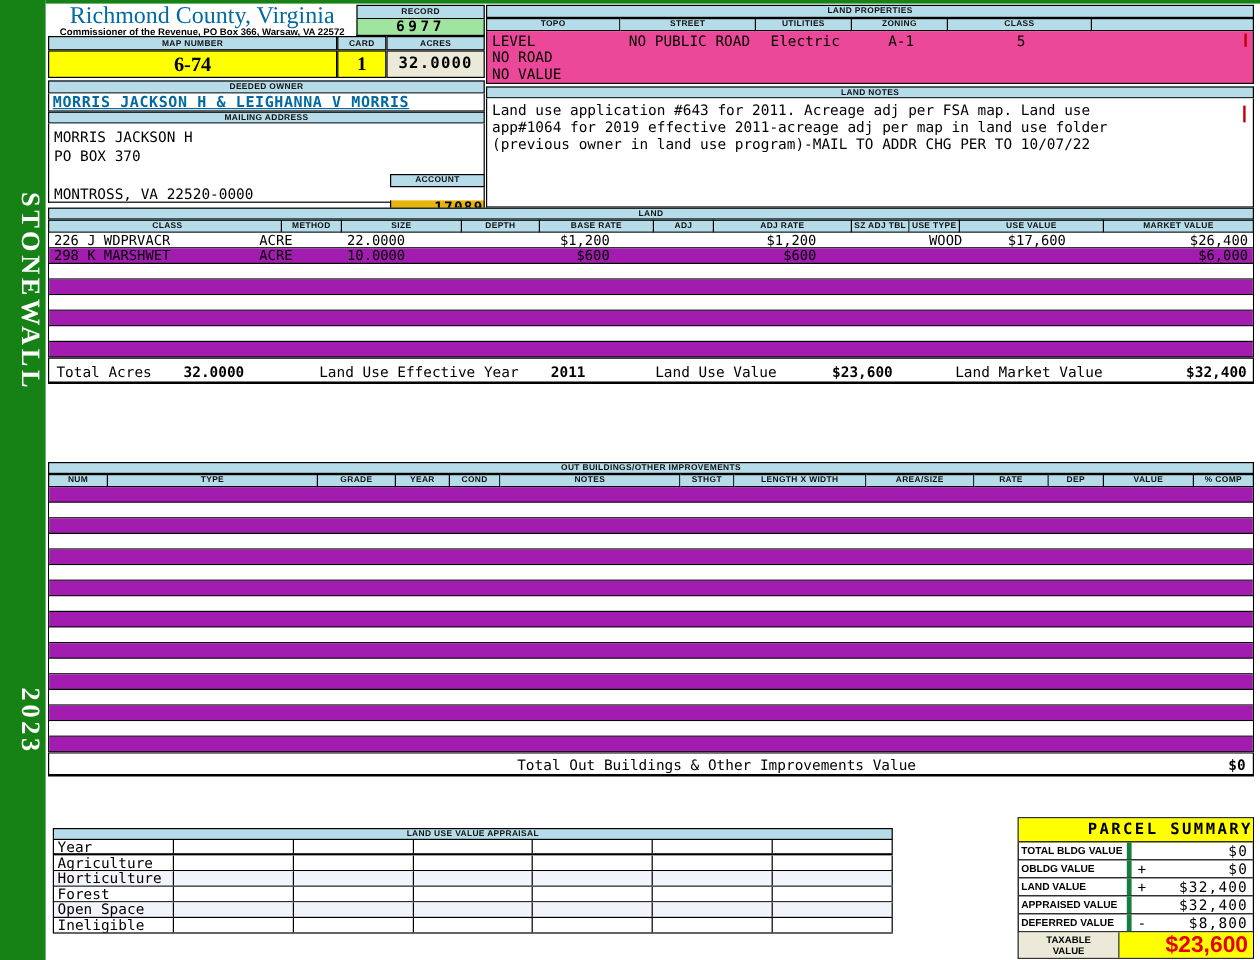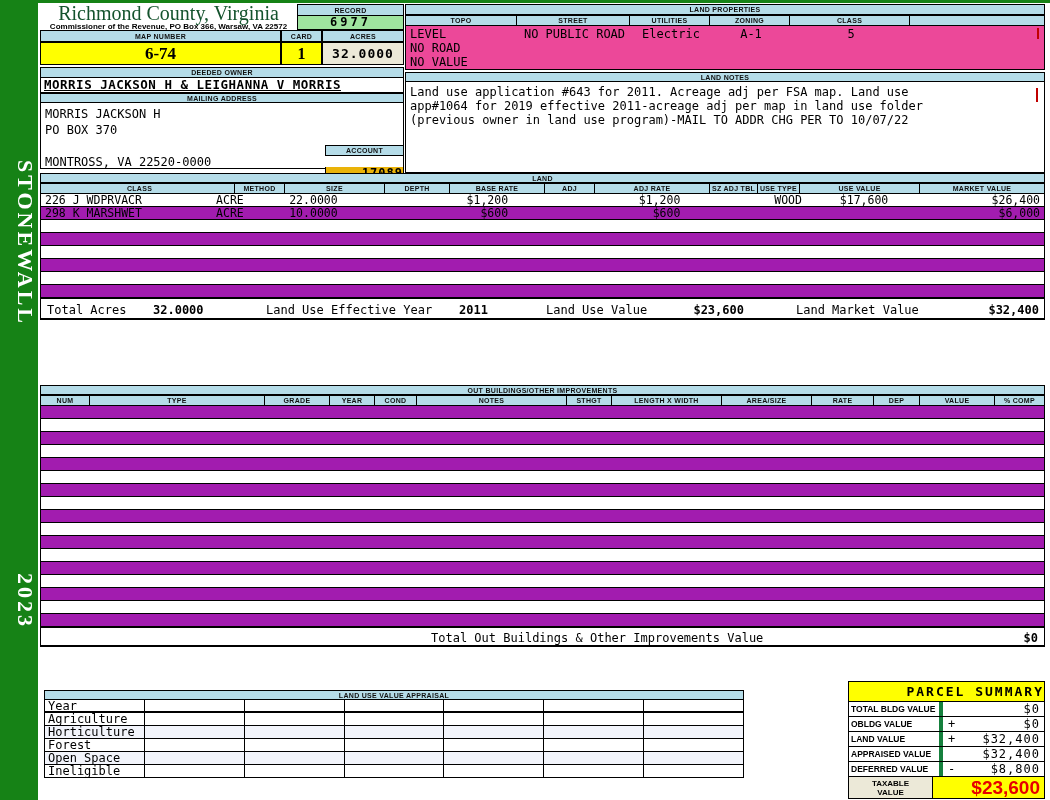--- a/index.html
+++ b/index.html
@@ -20,21 +20,21 @@
 
   
   .bar { background:#b5dce8; border:1px solid #000;
          font:bold 7px "Liberation Sans","DejaVu Sans",sans-serif;
          letter-spacing:.3px; text-align:center; color:#111; }
   .box { background:#fff; border:1px solid #000; }
   .mono12 { font:12px "DejaVu Sans Mono","Liberation Mono",monospace; }
 
   
   .title-block { left:40px; top:3px; width:257px; height:27px; text-align:center; }
-  .county-title { font:20px/20px "Liberation Serif","DejaVu Serif",serif; color:#14532d; }
+  .county-title { font:20px/20px "Liberation Serif","DejaVu Serif",serif; color:#0369a1; }
   .county-sub { font:bold 8px/8px "Liberation Sans","DejaVu Sans",sans-serif; color:#000; }
 
   
   .record-label { left:297px; top:4px; width:107px; height:12px; line-height:11px; }
   .record-value { left:297px; top:16px; width:107px; height:14px; background:#9fe49f;
                   border:1px solid #000; border-top:none; text-align:center;
                   font:bold 12px/13px "DejaVu Sans Mono","Liberation Mono",monospace; letter-spacing:3px; }
 
   
   .map-label   { left:40px;  top:30px; width:241px; height:12px; line-height:11px; }
@@ -45,21 +45,21 @@
   .card-value  { left:281px; top:42px; width:41px;  height:23px; background:#ffff00; border:1px solid #000;
                  text-align:center; font:bold 16px/21px "Liberation Serif","DejaVu Serif",serif; }
   .acres-value { left:322px; top:42px; width:82px;  height:23px; background:#ece9d8; border:1px solid #000;
                  text-align:center; font:bold 13px/21px "DejaVu Sans Mono","Liberation Mono",monospace; letter-spacing:1px; }
 
   
   .owner-bar   { left:40px; top:67px; width:364px; height:11px; line-height:10px; }
   .owner-value { left:40px; top:78px; width:364px; height:15px; background:#fff;
                  border:1px solid #000; border-top:none;
                  font:bold 12.5px/14px "DejaVu Sans Mono","Liberation Mono",monospace;
-                 color:#000000; text-decoration:underline; letter-spacing:.5px; padding-left:3px; white-space:nowrap; }
+                 color:#0369a1; text-decoration:underline; letter-spacing:.5px; padding-left:3px; white-space:nowrap; }
   .mail-bar { left:40px; top:93px; width:364px; height:10px; line-height:9px; }
   .mail-box { left:40px; top:103px; width:364px; height:66px; padding:3px 0 0 4px; }
   .mail-line { height:16px; line-height:16px; white-space:nowrap; }
   .account-label { left:325px; top:145px; width:79px; height:11px; line-height:10px; }
   .account-value { left:325px; top:167px; width:79px; height:13px; background:#eab308; border:1px solid #000;
                    border-top:none; text-align:right;
                    font:bold 12px/12px "DejaVu Sans Mono","Liberation Mono",monospace; letter-spacing:1px; }
 
   
   .lp-title { left:405px; top:4px;  width:640px; height:11px; line-height:10px; }

